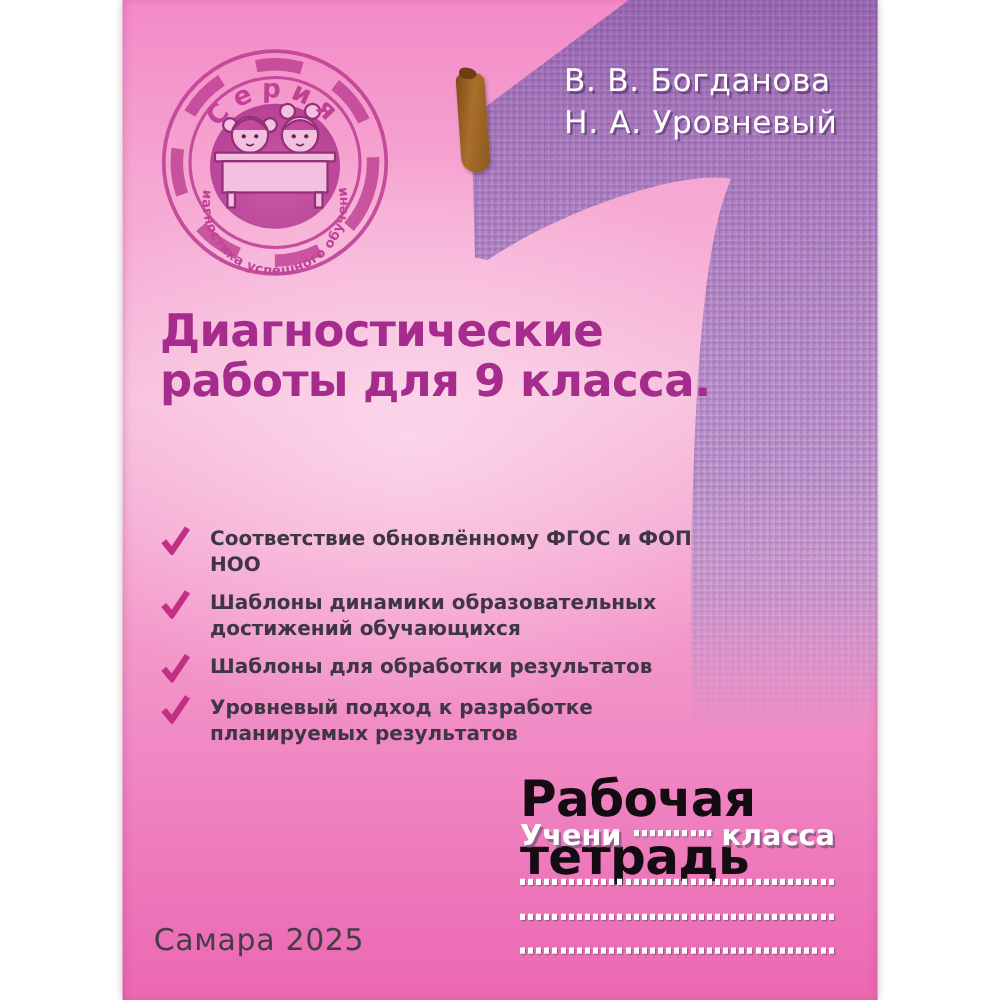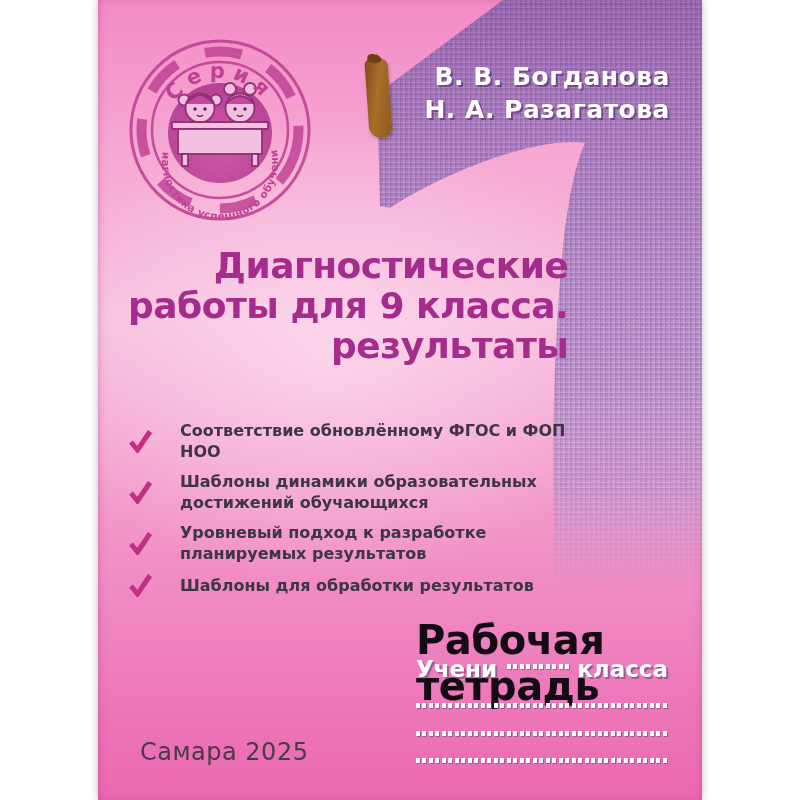--- a/index.html
+++ b/index.html
@@ -29,33 +29,33 @@
     box-shadow:1px 2px 3px rgba(70,30,60,0.35);
   }
   .bookmark:before{
     content:"";position:absolute;left:3px;top:-4px;width:14px;height:9px;
     background:#6d3f12;border-radius:40% 60% 50% 50%;transform:rotate(8deg);
   }
   
   .stamp{position:absolute;left:28px;top:34px;opacity:0.95;}
   
   .authors{
-    position:absolute;right:32px;top:48px;text-align:right;
-    font-size:25px;font-weight:bold;color:#ffffff;line-height:33px;
-    text-shadow:2px 2px 0 rgba(74,36,92,0.55);letter-spacing:0.5px;margin-top:12px;
+    position:absolute;right:32px;top:48px;
+    font-size:25px;font-weight:normal;color:#ffffff;line-height:33px;
+    text-shadow:2px 2px 0 rgba(74,36,92,0.55);letter-spacing:0.5px;
   }
   
   .title{
     position:absolute;left:30px;top:246px;
     font-size:36px;font-weight:bold;color:#a52b8c;
-    line-height:40px;letter-spacing:-0.5px;text-align:right;
+    line-height:40px;letter-spacing:-0.5px;
   }
   
   .bullets{position:absolute;left:30px;top:420px;width:448px;}
-  .bullet{display:flex;align-items:center;margin-bottom:9px;gap:12px;}
+  .bullet{display:flex;align-items:flex-start;margin-bottom:9px;}
   .bullet .chk{flex:0 0 26px;width:26px;height:24px;margin-top:0px;}
   .bullet .btxt{
     font-size:16px;font-weight:bold;color:#3e3545;line-height:21px;
     padding-left:14px;
   }
   
   .workbook{
     position:absolute;left:318px;right:34px;top:617px;
     font-size:40px;font-weight:bold;color:#140c12;text-align:left;
     letter-spacing:-0.5px;
@@ -69,21 +69,21 @@
   .owner-line .dots{flex:1;margin:0 8px 5px 10px;}
   .dots{
     height:5px;
     background-image:repeating-linear-gradient(90deg,#ffffff 0 4px,rgba(255,255,255,0) 4px 6.5px);
     filter:drop-shadow(1.5px 1.5px 0 rgba(96,72,108,0.55));
   }
   .dotted-row{position:absolute;left:318px;right:34px;height:5px;}
   .row1{top:703px;} .row2{top:731px;} .row3{top:758px;}
   
   .city-year{
-    position:absolute;left:42px;top:738px;
+    position:absolute;left:25px;top:738px;
     font-size:24px;color:#453c47;letter-spacing:0.5px;
   }
 </style>
 </head>
 <body>
 
 <div class="page">
   <div class="cover">
 
     <svg class="numeral-svg" width="606" height="800" viewBox="0 0 606 800" aria-label="1">
@@ -174,53 +174,52 @@
           <textPath href="#arcTop" startOffset="50%" text-anchor="middle">Серия</textPath>
         </text>
         <text font-size="10.6" font-weight="bold" letter-spacing="0.4">
           <textPath href="#arcBottom" startOffset="50%" text-anchor="middle">«Диагностика успешного обучения»</textPath>
         </text>
       </g>
     </svg>
 
     <div class="authors">
       <div>В. В. Богданова</div>
-      <div>Н. А. Разагатова</div>
+      <div>Н. А. Уровневый</div>
     </div>
 
     <div class="title">
       <div>Диагностические</div>
       <div>работы для 9 класса.</div>
-      <div>результаты</div>
     </div>
 
     <div class="bullets">
       <div class="bullet">
         <svg class="chk" viewBox="0 0 26 24">
           <path d="M3,13 L9.5,21 L22,2.5" fill="none" stroke="#c22f84" stroke-width="5"></path>
         </svg>
         <span class="btxt">Соответствие обновлённому ФГОС и ФОП НОО</span>
       </div>
       <div class="bullet">
         <svg class="chk" viewBox="0 0 26 24">
           <path d="M3,13 L9.5,21 L22,2.5" fill="none" stroke="#c22f84" stroke-width="5"></path>
         </svg>
         <span class="btxt">Шаблоны динамики образовательных достижений обучающихся</span>
       </div>
       <div class="bullet">
         <svg class="chk" viewBox="0 0 26 24">
           <path d="M3,13 L9.5,21 L22,2.5" fill="none" stroke="#c22f84" stroke-width="5"></path>
         </svg>
+        <span class="btxt">Шаблоны для обработки результатов</span>
+      </div>
+      <div class="bullet">
+        <svg class="chk" viewBox="0 0 26 24">
+          <path d="M3,13 L9.5,21 L22,2.5" fill="none" stroke="#c22f84" stroke-width="5"></path>
+        </svg>
         <span class="btxt">Уровневый подход к разработке планируемых результатов</span>
-      </div>
-      <div class="bullet">
-        <svg class="chk" viewBox="0 0 26 24">
-          <path d="M3,13 L9.5,21 L22,2.5" fill="none" stroke="#c22f84" stroke-width="5"></path>
-        </svg>
-        <span class="btxt">Шаблоны для обработки результатов</span>
       </div>
     </div>
 
     <div class="workbook">Рабочая тетрадь</div>
 
     <div class="owner-line">
       <span>Учени</span>
       <span class="dots"></span>
       <span>класса</span>
     </div>

